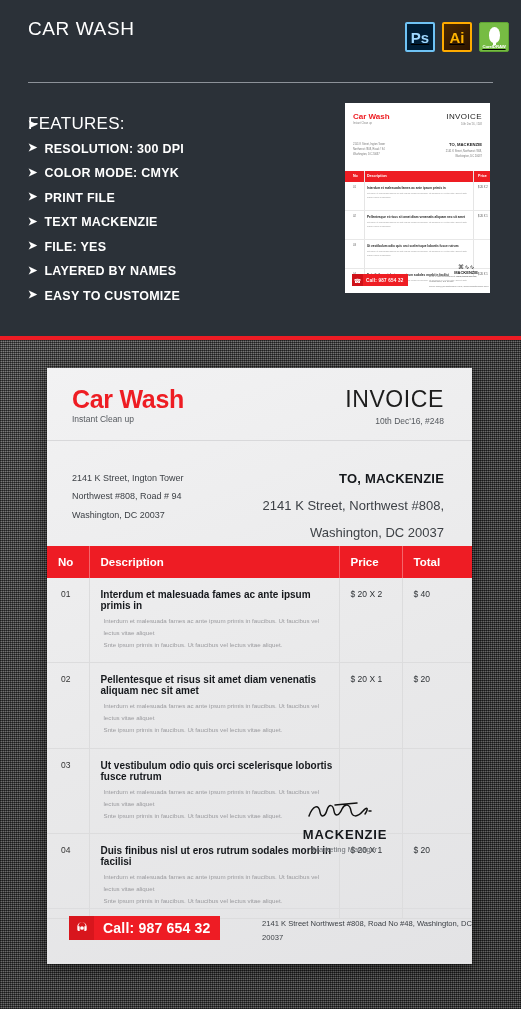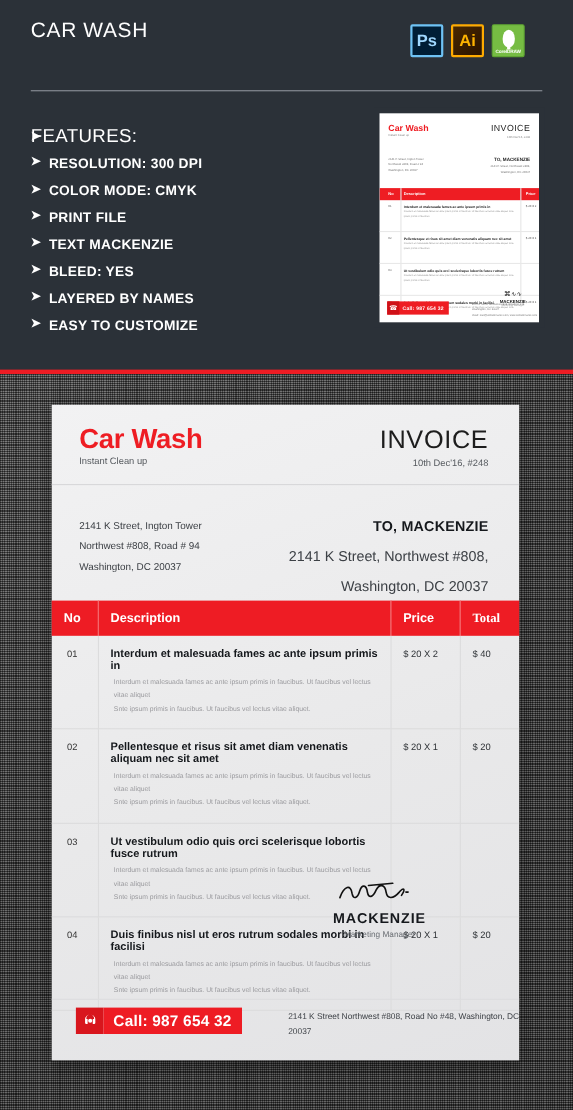--- a/index.html
+++ b/index.html
@@ -41,21 +41,21 @@
     position:absolute; left:28px; top:120px; width:300px;
     list-style:none;
   }
   #features-list li{
     color:#ffffff; font-size:12.5px; font-weight:bold; letter-spacing:.25px;
     margin-bottom:10.5px; display:flex; align-items:center; gap:7px;
   }
   .bullet{ color:#ffffff; font-size:11px; line-height:1; display:inline-block; transform:translateY(-1px); }
 
   
-  #software-icons{ position:absolute; right:44px; top:22px; display:flex; gap:7px; }
+  #software-icons{ position:absolute; right:12px; top:22px; display:flex; gap:7px;text-decoration:underline; }
   .sw-icon{ width:30px; height:30px; border-radius:2px; position:relative;
             display:flex; align-items:center; justify-content:center; }
   .sw-ps{ background:#001e36; border:2px solid #6fc3f5; }
   .sw-ps span{ color:#9fd8ff; font-size:15px; font-weight:bold; font-family:"Liberation Sans",sans-serif; }
   .sw-ai{ background:#330000; border:2px solid #ffab00; background:linear-gradient(135deg,#4a2800,#2b1400); }
   .sw-ai span{ color:#ffb400; font-size:15px; font-weight:bold; }
   .sw-cdr{ background:#76bc43; border:1px solid #5ea332; flex-direction:column; }
   .cdr-balloon{ width:11px; height:16px; background:#ffffff; border-radius:50% 50% 45% 45%; position:relative; margin-top:2px;}
   .cdr-balloon::after{ content:""; position:absolute; left:4px; top:12px; width:3px; height:6px; background:#ffffff; }
   .cdr-label{ font-size:4.3px; color:#ffffff; font-weight:bold; letter-spacing:-.1px; margin-top:1px; }
@@ -125,21 +125,21 @@
   
   #inv-table{ width:100%; border-collapse:collapse; table-layout:fixed; }
   #inv-table thead th{
     background:#ee1c24; color:#ffffff; font-size:11.5px; font-weight:bold;
     text-align:left; padding:9px 0 9px 11px; border-right:1px solid #f4666b; height:32px;
   }
   #inv-table thead th:last-child{ border-right:none; }
   .col-no{ width:42px; }
   .col-desc{ width:var(--d); }
   .col-price{ width:63px; }
-  .col-total{ width:54px;font-family:Liberation Serif, serif; }
+  .col-total{ width:70px; }
   #inv-table tbody td{
     border-right:1px solid #dcdcdd; border-bottom:1px solid #dcdcdd;
     vertical-align:top; padding:11px 6px 11px 11px;
   }
   #inv-table tbody td:last-child{ border-right:none; }
   .c-no{ font-size:8.5px; color:#333; padding-left:14px !important; }
   .c-title{ font-size:10px; font-weight:bold; color:#15181c; display:block; margin-bottom:4px; }
   .c-desc{ font-size:6.2px; color:#9a9a9e; line-height:1.95; display:block; padding-left:3px; }
   .c-price,.c-total{ font-size:8.5px; color:#2e3236; }
 
@@ -183,21 +183,21 @@
     <li>
         <span class="bullet">➤</span>
         <span>PRINT FILE</span>
       </li>
     <li>
         <span class="bullet">➤</span>
         <span>TEXT MACKENZIE</span>
       </li>
     <li>
         <span class="bullet">➤</span>
-        <span>BLEED: YES</span>
+        <span>FILE: YES</span>
       </li>
     <li>
         <span class="bullet">➤</span>
         <span>LAYERED BY NAMES</span>
       </li>
     <li>
         <span class="bullet">➤</span>
         <span>EASY TO CUSTOMIZE</span>
       </li>
   </ul>

